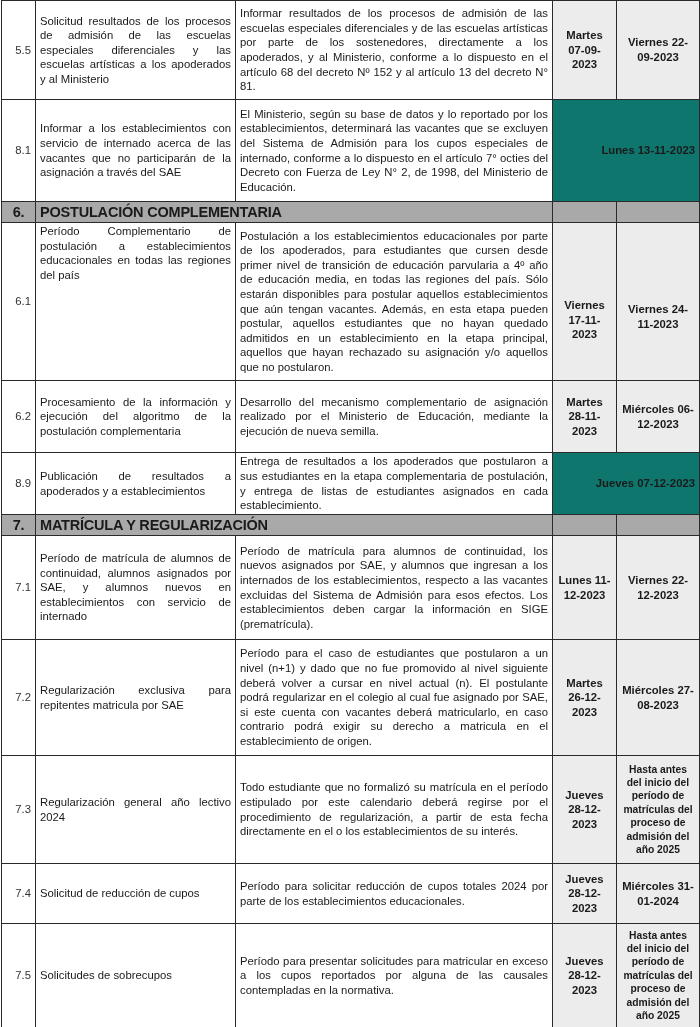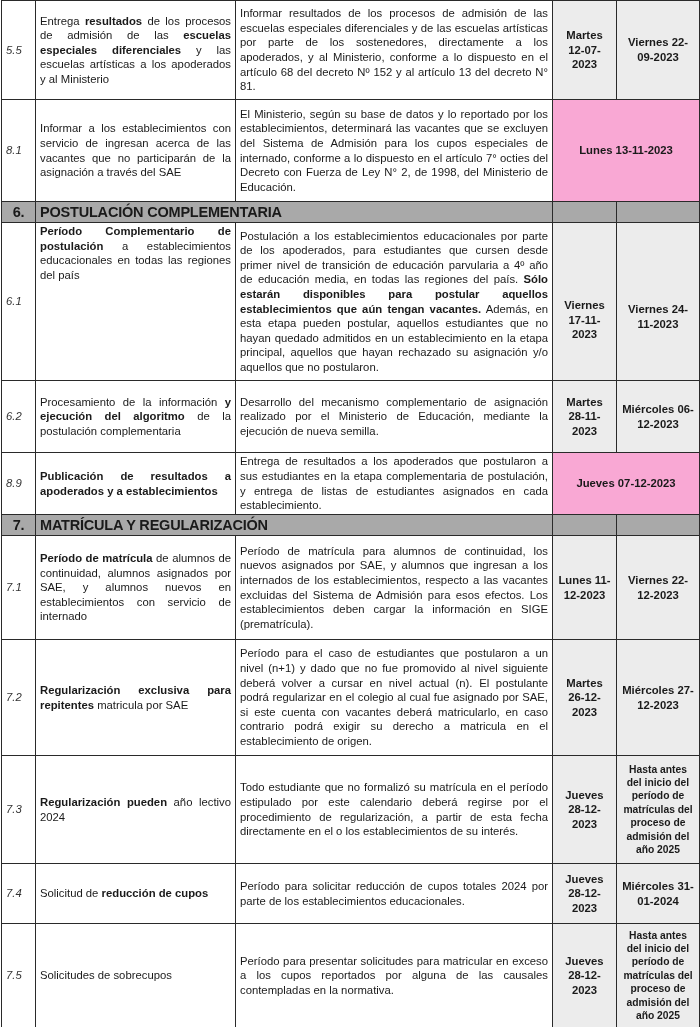--- a/index.html
+++ b/index.html
@@ -4,54 +4,54 @@
 <style>
   html, body { margin: 0; padding: 0; background: #ffffff; }
   body { width: 700px; height: 1027px; overflow: hidden; font-family: "Liberation Sans", sans-serif; color: #1a1a1a; }
   table.cal { border-collapse: collapse; width: 698px; table-layout: fixed; margin-left: 1px; }
   table.cal td { border: 1.5px solid #2a2a2a; vertical-align: middle; padding: 1px 4px; font-size: 11.3px; line-height: 14.6px; }
   col.c1 { width: 34px; }
   col.c2 { width: 200px; }
   col.c3 { width: 317px; }
   col.c4 { width: 64px; }
   col.c5 { width: 83px; }
-  td.num { text-align: left; font-size: 9.5px; color: #333; font-style: italic; }
+  td.num { text-align: right; font-size: 9.5px; color: #333; }
   td.act { font-size: 13.4px; line-height: 16.6px; text-align: justify; text-align-last: left; }
   td.desc { font-size: 11.3px; line-height: 14.6px; text-align: justify; text-align-last: left; }
   td.date { background: #ececec; text-align: center; font-weight: bold; font-size: 10.6px; line-height: 14px; padding: 1px 2px; }
   td.date-top { vertical-align: top; padding-top: 14px; }
-  td.date-span { background: #f9a8d4; text-align: center; font-weight: bold; font-size: 10.6px; }
+  td.date-span { background: #0f766e; text-align: right; font-weight: bold; font-size: 10.6px; }
   tr.section td { background: #a9a9a9; font-weight: bold; font-size: 14.5px; height: 20px; padding: 0 4px; letter-spacing: -0.2px; }
   tr.section td.sec-num { text-align: center; }
-  b { font-weight: bold; }
+  b { font-weight: normal; }
 </style>
 </head>
 <body>
 
 <table class="cal">
   <colgroup>
       <col class="c1">
       <col class="c2">
       <col class="c3">
       <col class="c4">
       <col class="c5">
     </colgroup>
   <tbody>
 
     <tr style="height:99px">
       <td class="num">5.5</td>
-      <td class="act"><span>Entrega </span><b>resultados</b><span> de los procesos de admisión de las </span><b>escuelas especiales diferenciales</b><span> y las escuelas artísticas a los apoderados y al Ministerio</span></td>
+      <td class="act"><span>Solicitud </span><b>resultados</b><span> de los procesos de admisión de las </span><b>escuelas especiales diferenciales</b><span> y las escuelas artísticas a los apoderados y al Ministerio</span></td>
       <td class="desc">Informar resultados de los procesos de admisión de las escuelas especiales diferenciales y de las escuelas artísticas por parte de los sostenedores, directamente a los apoderados, y al Ministerio, conforme a lo dispuesto en el artículo 68 del decreto Nº 152 y al artículo 13 del decreto N° 81.</td>
-      <td class="date">Martes 12-07-2023</td>
+      <td class="date">Martes 07-09-2023</td>
       <td class="date">Viernes 22-09-2023</td>
     </tr>
 
     <tr style="height:102px">
       <td class="num">8.1</td>
-      <td class="act">Informar a los establecimientos con servicio de ingresan acerca de las vacantes que no participarán de la asignación a través del SAE</td>
+      <td class="act">Informar a los establecimientos con servicio de internado acerca de las vacantes que no participarán de la asignación a través del SAE</td>
       <td class="desc">El Ministerio, según su base de datos y lo reportado por los establecimientos, determinará las vacantes que se excluyen del Sistema de Admisión para los cupos especiales de internado, conforme a lo dispuesto en el artículo 7° octies del Decreto con Fuerza de Ley N° 2, de 1998, del Ministerio de Educación.</td>
       <td class="date-span" colspan="2">Lunes 13-11-2023</td>
     </tr>
 
     <tr class="section">
       <td class="sec-num">6.</td>
       <td colspan="2">POSTULACIÓN COMPLEMENTARIA</td>
       <td></td>
       <td></td>
     </tr>
@@ -67,21 +67,21 @@
     <tr style="height:72px">
       <td class="num">6.2</td>
       <td class="act"><span>Procesamiento de la información </span><b>y ejecución del algoritmo</b><span> de la postulación complementaria</span></td>
       <td class="desc">Desarrollo del mecanismo complementario de asignación realizado por el Ministerio de Educación, mediante la ejecución de nueva semilla.</td>
       <td class="date">Martes 28-11-2023</td>
       <td class="date">Miércoles 06-12-2023</td>
     </tr>
 
     <tr style="height:62px">
       <td class="num">8.9</td>
-      <td class="act" style="font-weight:bold">Publicación de resultados a apoderados y a establecimientos</td>
+      <td class="act" style="font-weight:normal">Publicación de resultados a apoderados y a establecimientos</td>
       <td class="desc">Entrega de resultados a los apoderados que postularon a sus estudiantes en la etapa complementaria de postulación, y entrega de listas de estudiantes asignados en cada establecimiento.</td>
       <td class="date-span" colspan="2">Jueves 07-12-2023</td>
     </tr>
 
     <tr class="section">
       <td class="sec-num">7.</td>
       <td colspan="2">MATRÍCULA Y REGULARIZACIÓN</td>
       <td></td>
       <td></td>
     </tr>
@@ -92,26 +92,26 @@
       <td class="desc">Período de matrícula para alumnos de continuidad, los nuevos asignados por SAE, y alumnos que ingresan a los internados de los establecimientos, respecto a las vacantes excluidas del Sistema de Admisión para esos efectos. Los establecimientos deben cargar la información en SIGE (prematrícula).</td>
       <td class="date">Lunes 11-12-2023</td>
       <td class="date">Viernes 22-12-2023</td>
     </tr>
 
     <tr style="height:116px">
       <td class="num">7.2</td>
       <td class="act"><b>Regularización exclusiva para repitentes</b><span> matricula por SAE</span></td>
       <td class="desc">Período para el caso de estudiantes que postularon a un nivel (n+1) y dado que no fue promovido al nivel siguiente deberá volver a cursar en nivel actual (n). El postulante podrá regularizar en el colegio al cual fue asignado por SAE, si este cuenta con vacantes deberá matricularlo, en caso contrario podrá exigir su derecho a matricula en el establecimiento de origen.</td>
       <td class="date">Martes 26-12-2023</td>
-      <td class="date">Miércoles 27-12-2023</td>
+      <td class="date">Miércoles 27-08-2023</td>
     </tr>
 
     <tr style="height:108px">
       <td class="num">7.3</td>
-      <td class="act"><b>Regularización pueden</b><span> año lectivo 2024</span></td>
+      <td class="act"><b>Regularización general</b><span> año lectivo 2024</span></td>
       <td class="desc">Todo estudiante que no formalizó su matrícula en el período estipulado por este calendario deberá regirse por el procedimiento de regularización, a partir de esta fecha directamente en el o los establecimientos de su interés.</td>
       <td class="date">Jueves 28-12-2023</td>
       <td class="date" style="font-size:10.3px;line-height:13.4px">Hasta antes del inicio del período de matrículas del proceso de admisión del año 2025</td>
     </tr>
 
     <tr style="height:60px">
       <td class="num">7.4</td>
       <td class="act"><span>Solicitud de </span><b>reducción de cupos</b></td>
       <td class="desc">Período para solicitar reducción de cupos totales 2024 por parte de los establecimientos educacionales.</td>
       <td class="date">Jueves 28-12-2023</td>

